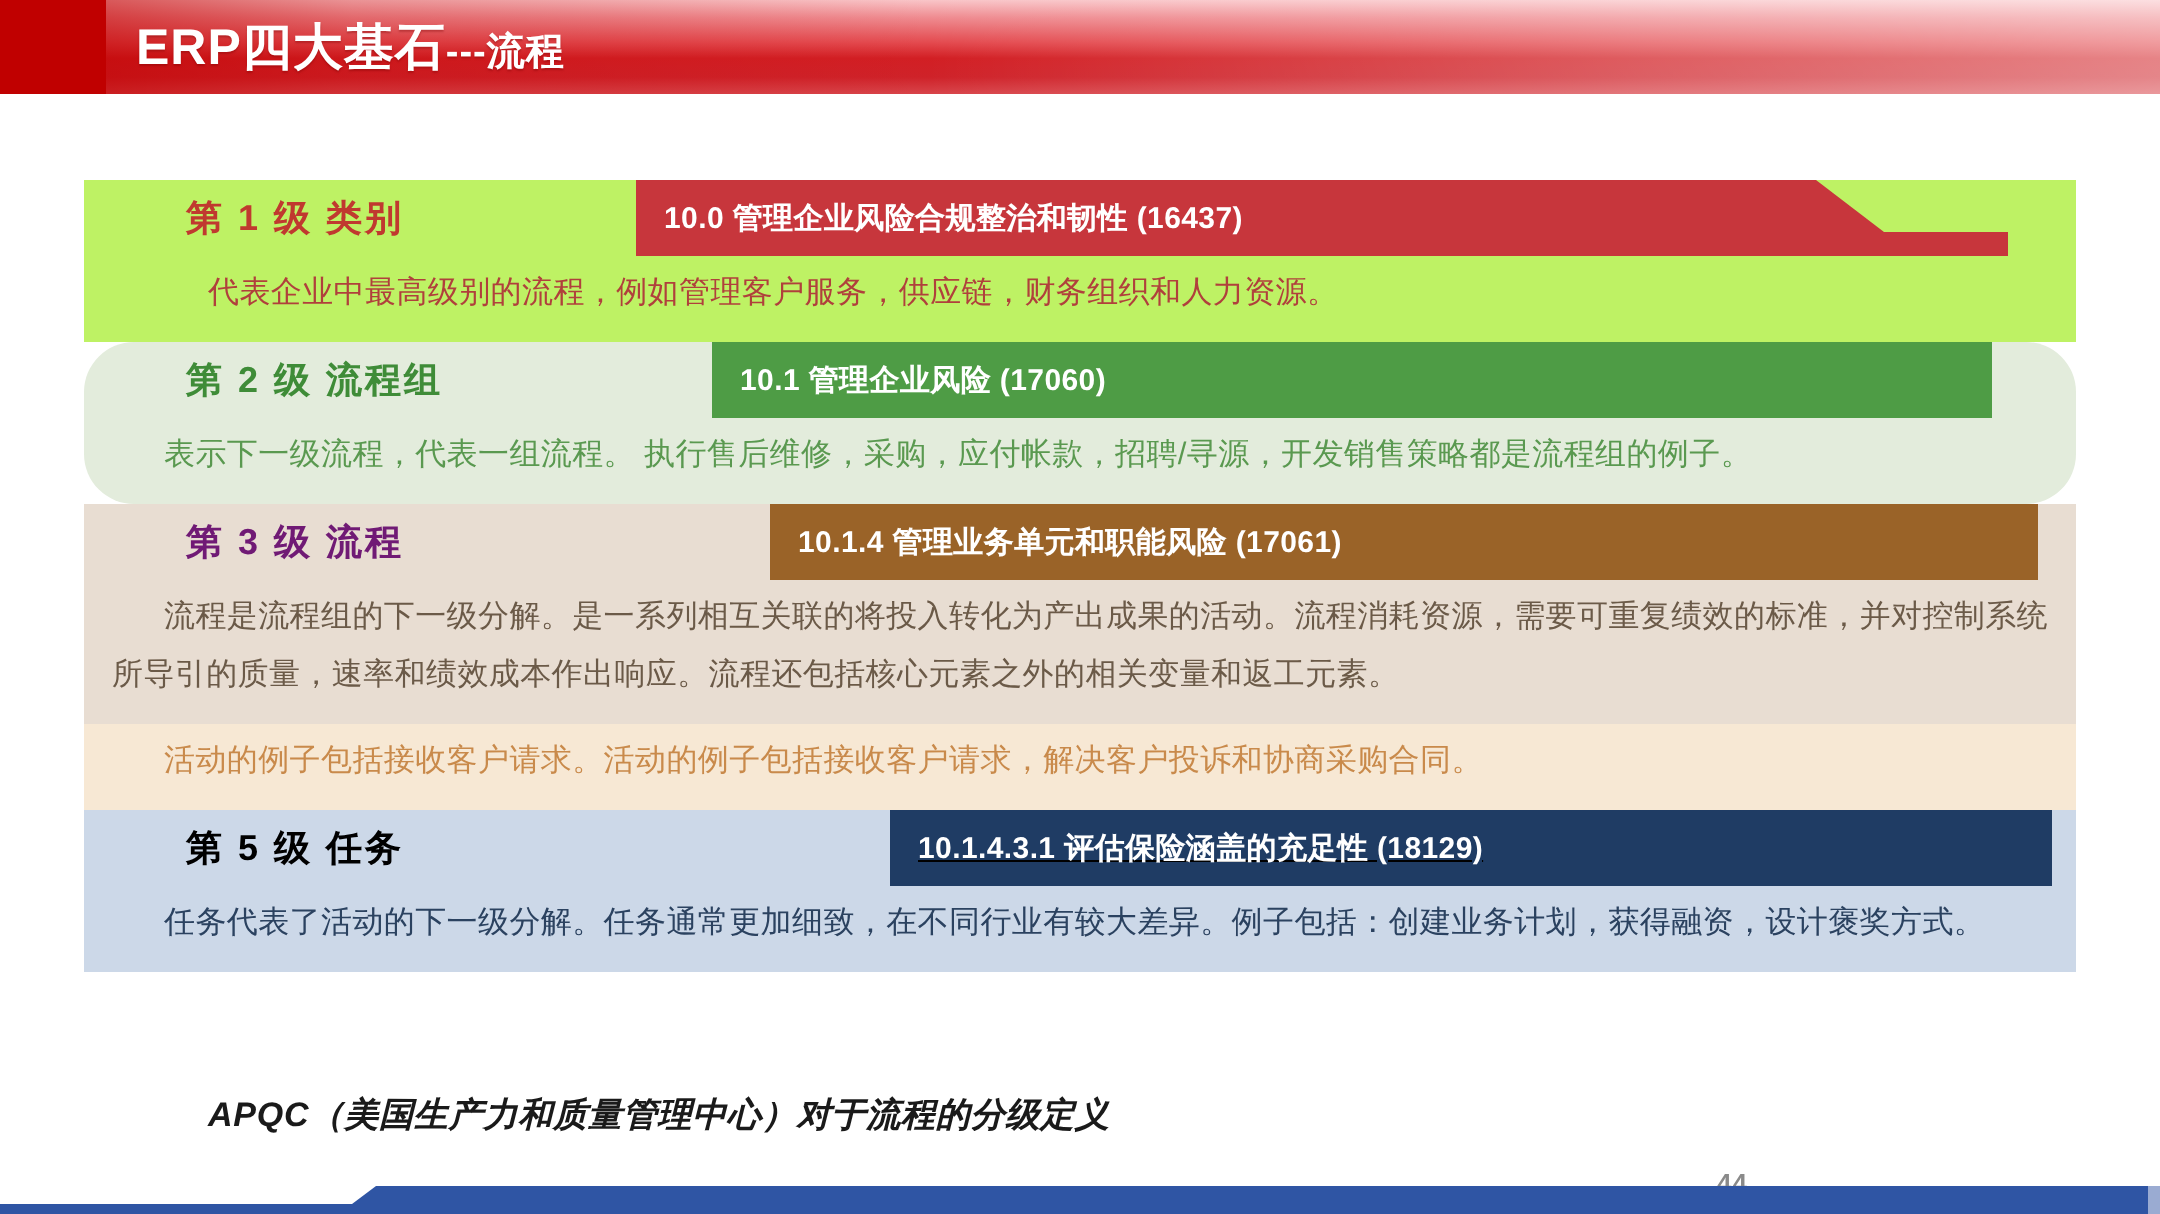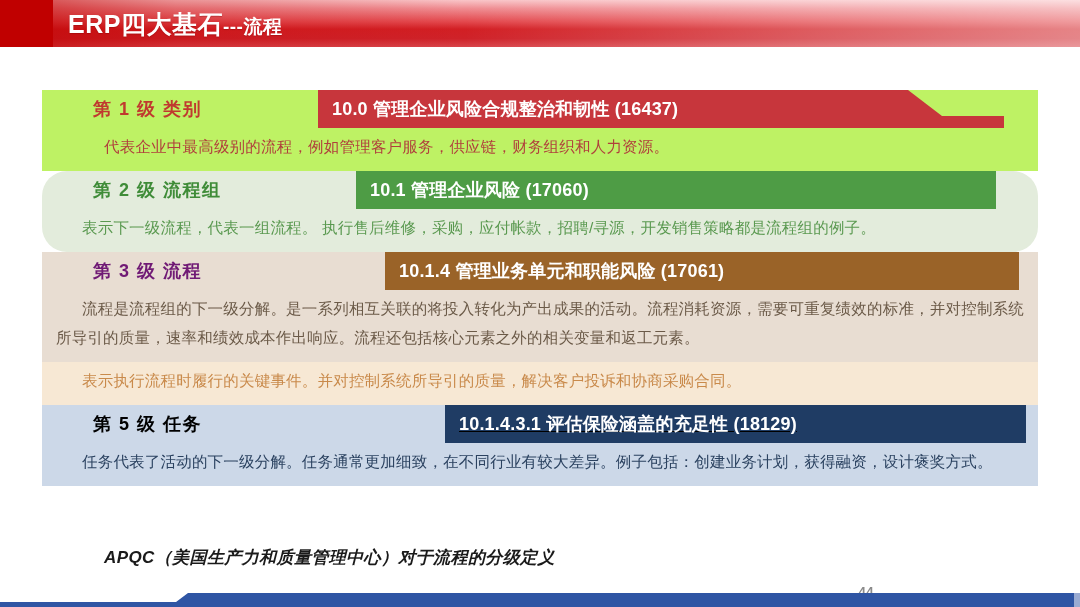--- a/index.html
+++ b/index.html
@@ -110,21 +110,21 @@
     position: absolute;
     top: 0;
     height: 38px;
     display: flex;
     align-items: center;
     box-sizing: border-box;
     padding-left: 14px;
   }
   .tag-bar .tag-text {
     color: #ffffff;
-    font-size: 18px;
+    font-size: 15px;
     font-weight: bold;
     white-space: nowrap;
     letter-spacing: 0.2px;
   }
 
   
   .tag-tail {
     position: absolute;
     top: 0;
     height: 38px;
@@ -224,21 +224,21 @@
     <div class="band" style="background: rgb(232, 221, 210);">
       <div class="band-head">
         <div class="level-label" style="color: #701a75;">第 3 级 流程</div>
         <div class="tag-bar" style="left: 343px; width: 634px; background: rgb(154, 99, 40);">
           <span class="tag-text">10.1.4 管理业务单元和职能风险 (17061)</span>
         </div>
       </div>
       <div class="band-body" style="color: rgb(107, 90, 72);"><span class="indent"></span><span>流程是流程组的下一级分解。是一系列相互关联的将投入转化为产出成果的活动。流程消耗资源，需要可重复绩效的标准，并对控制系统所导引的质量，速率和绩效成本作出响应。流程还包括核心元素之外的相关变量和返工元素。</span></div>
     </div>
     <div class="band" style="background: rgb(247, 232, 212);">
-      <div class="band-body" style="color: rgb(201, 138, 75);"><span class="indent"></span><span>表示执行流程时履行的关键事件。并对控制系统所导引的质量，解决客户投诉和协商采购合同。</span></div>
+      <div class="band-body" style="color: rgb(201, 138, 75);"><span class="indent"></span><span>活动的例子包括接收客户请求。活动的例子包括接收客户请求，解决客户投诉和协商采购合同。</span></div>
     </div>
     <div class="band" style="background: rgb(204, 216, 232);">
       <div class="band-head">
         <div class="level-label" style="color: #000000;">第 5 级 任务</div>
         <div class="tag-bar" style="left: 403px; width: 581px; background: rgb(31, 60, 100); text-decoration: underline;">
           <span class="tag-text">10.1.4.3.1 评估保险涵盖的充足性 (18129)</span>
         </div>
       </div>
       <div class="band-body" style="color: rgb(43, 66, 96);"><span class="indent"></span><span>任务代表了活动的下一级分解。任务通常更加细致，在不同行业有较大差异。例子包括：创建业务计划，获得融资，设计褒奖方式。</span></div>
     </div>

